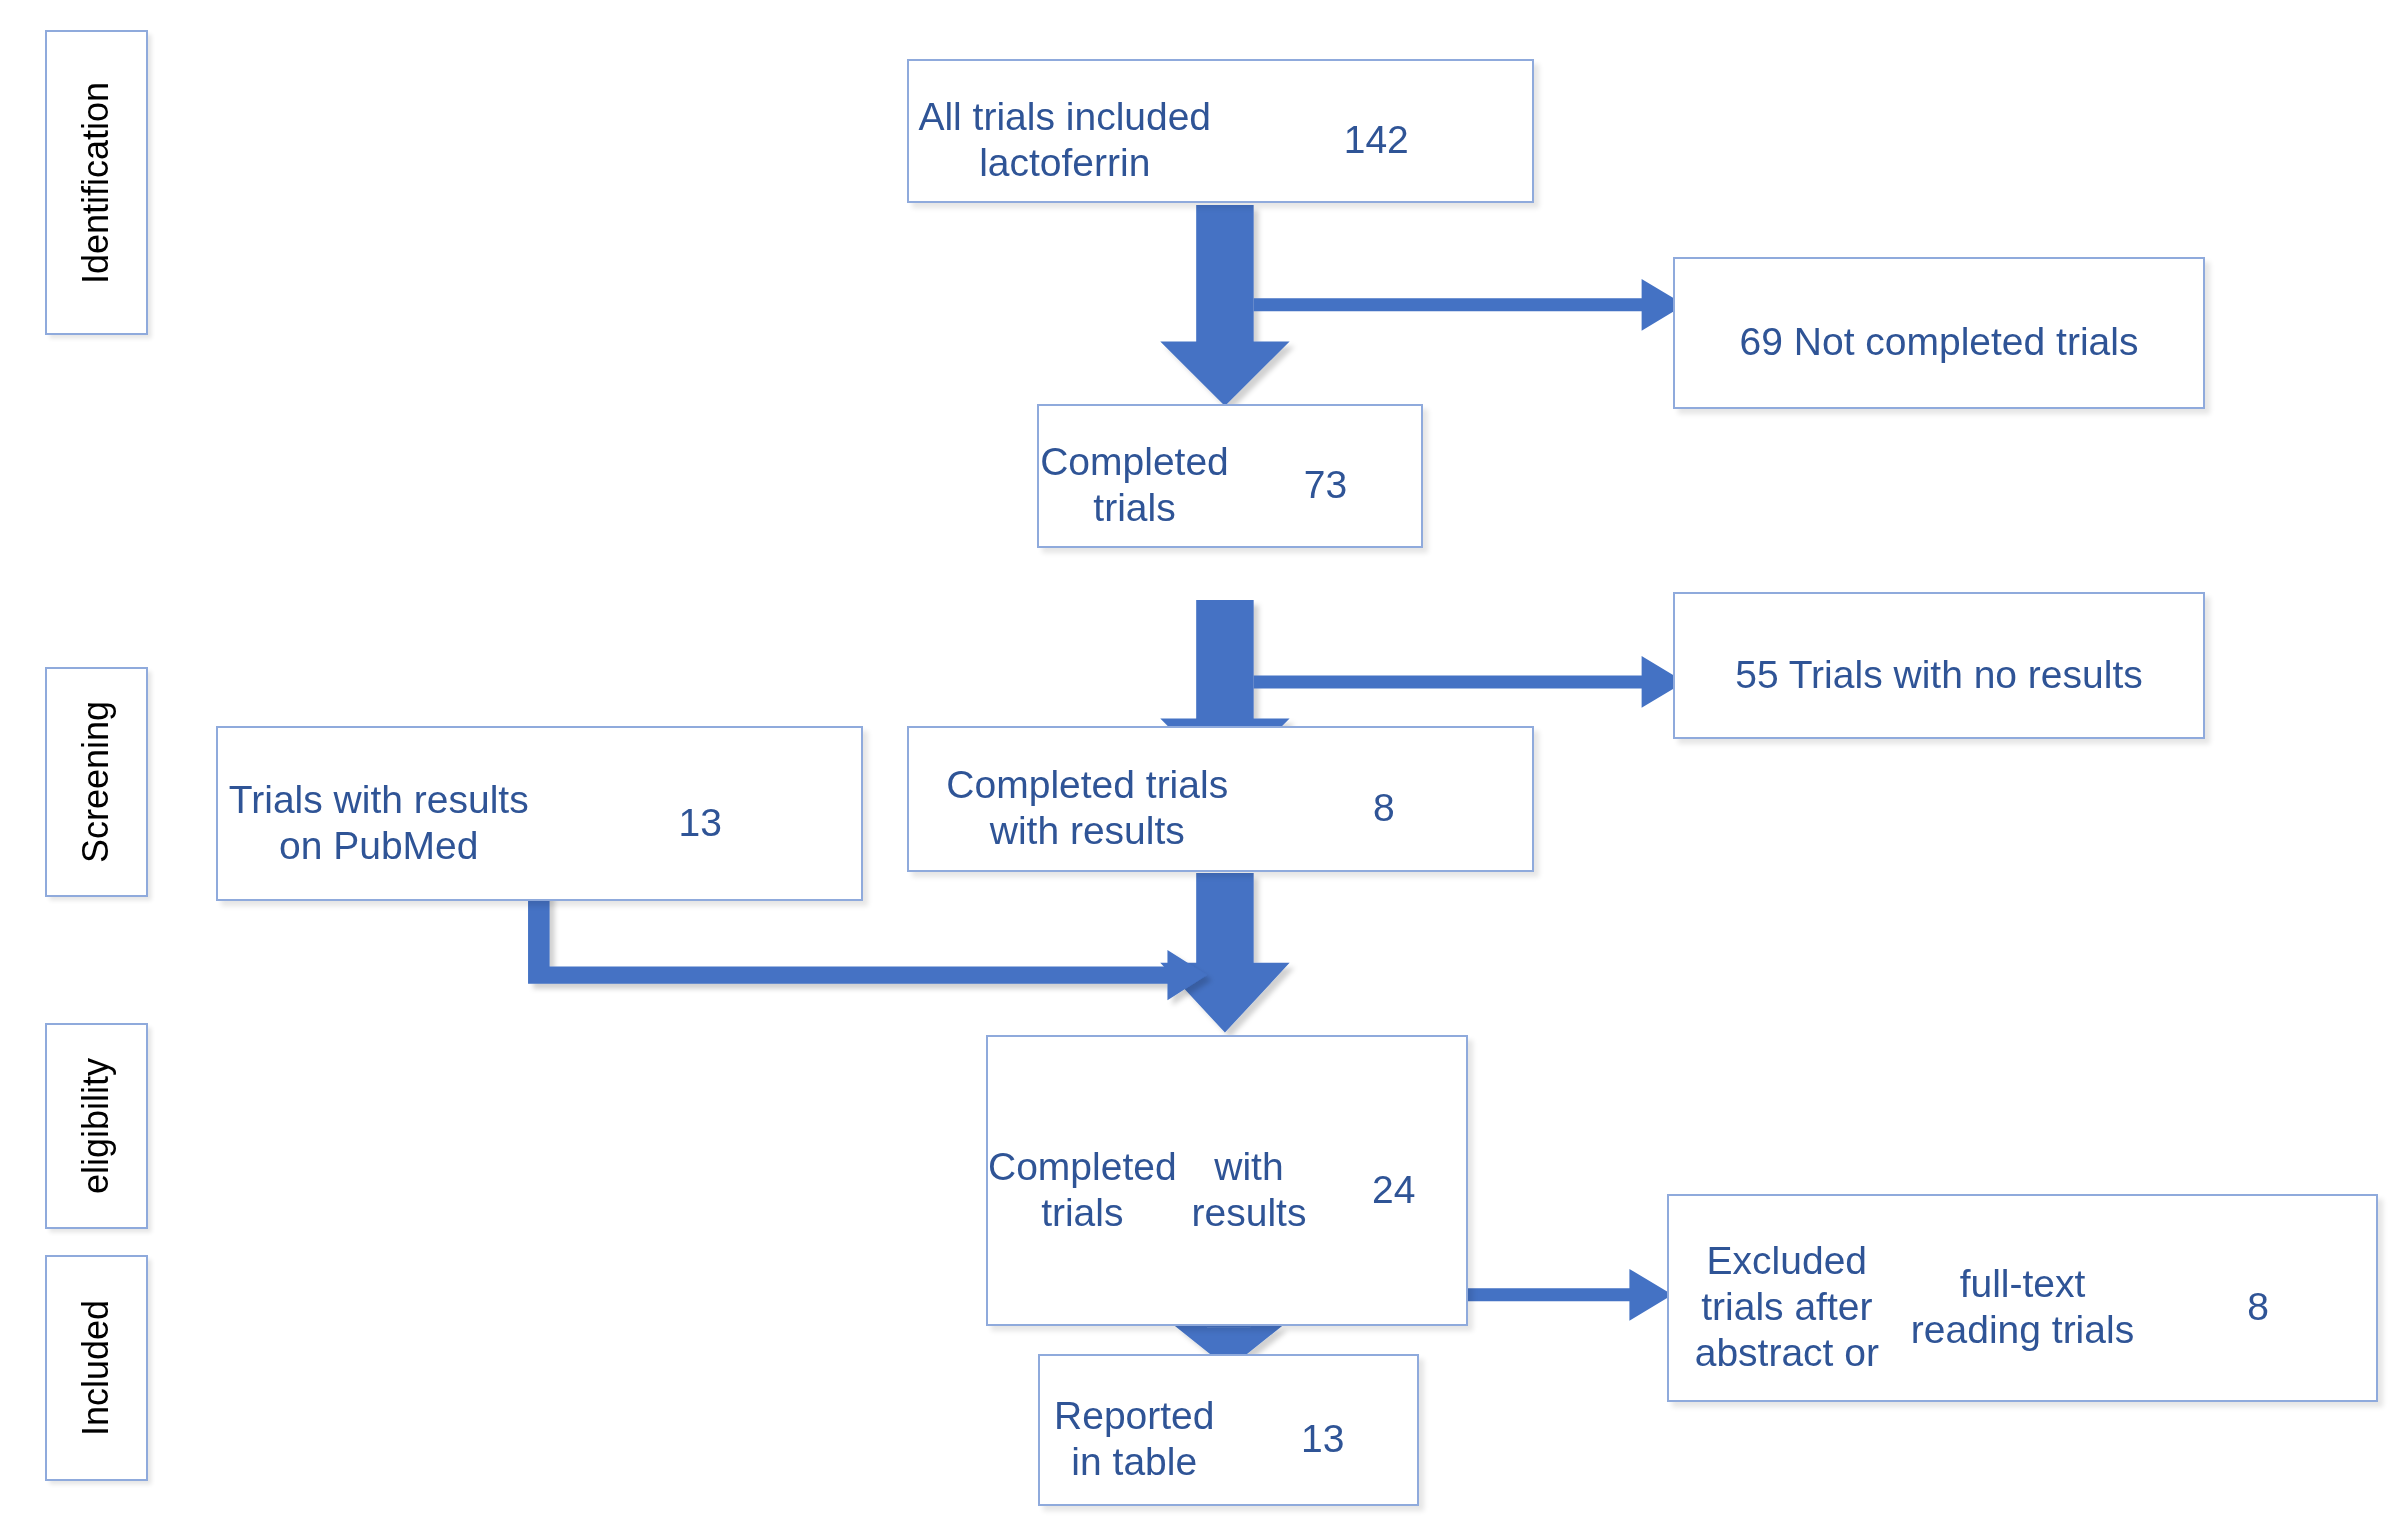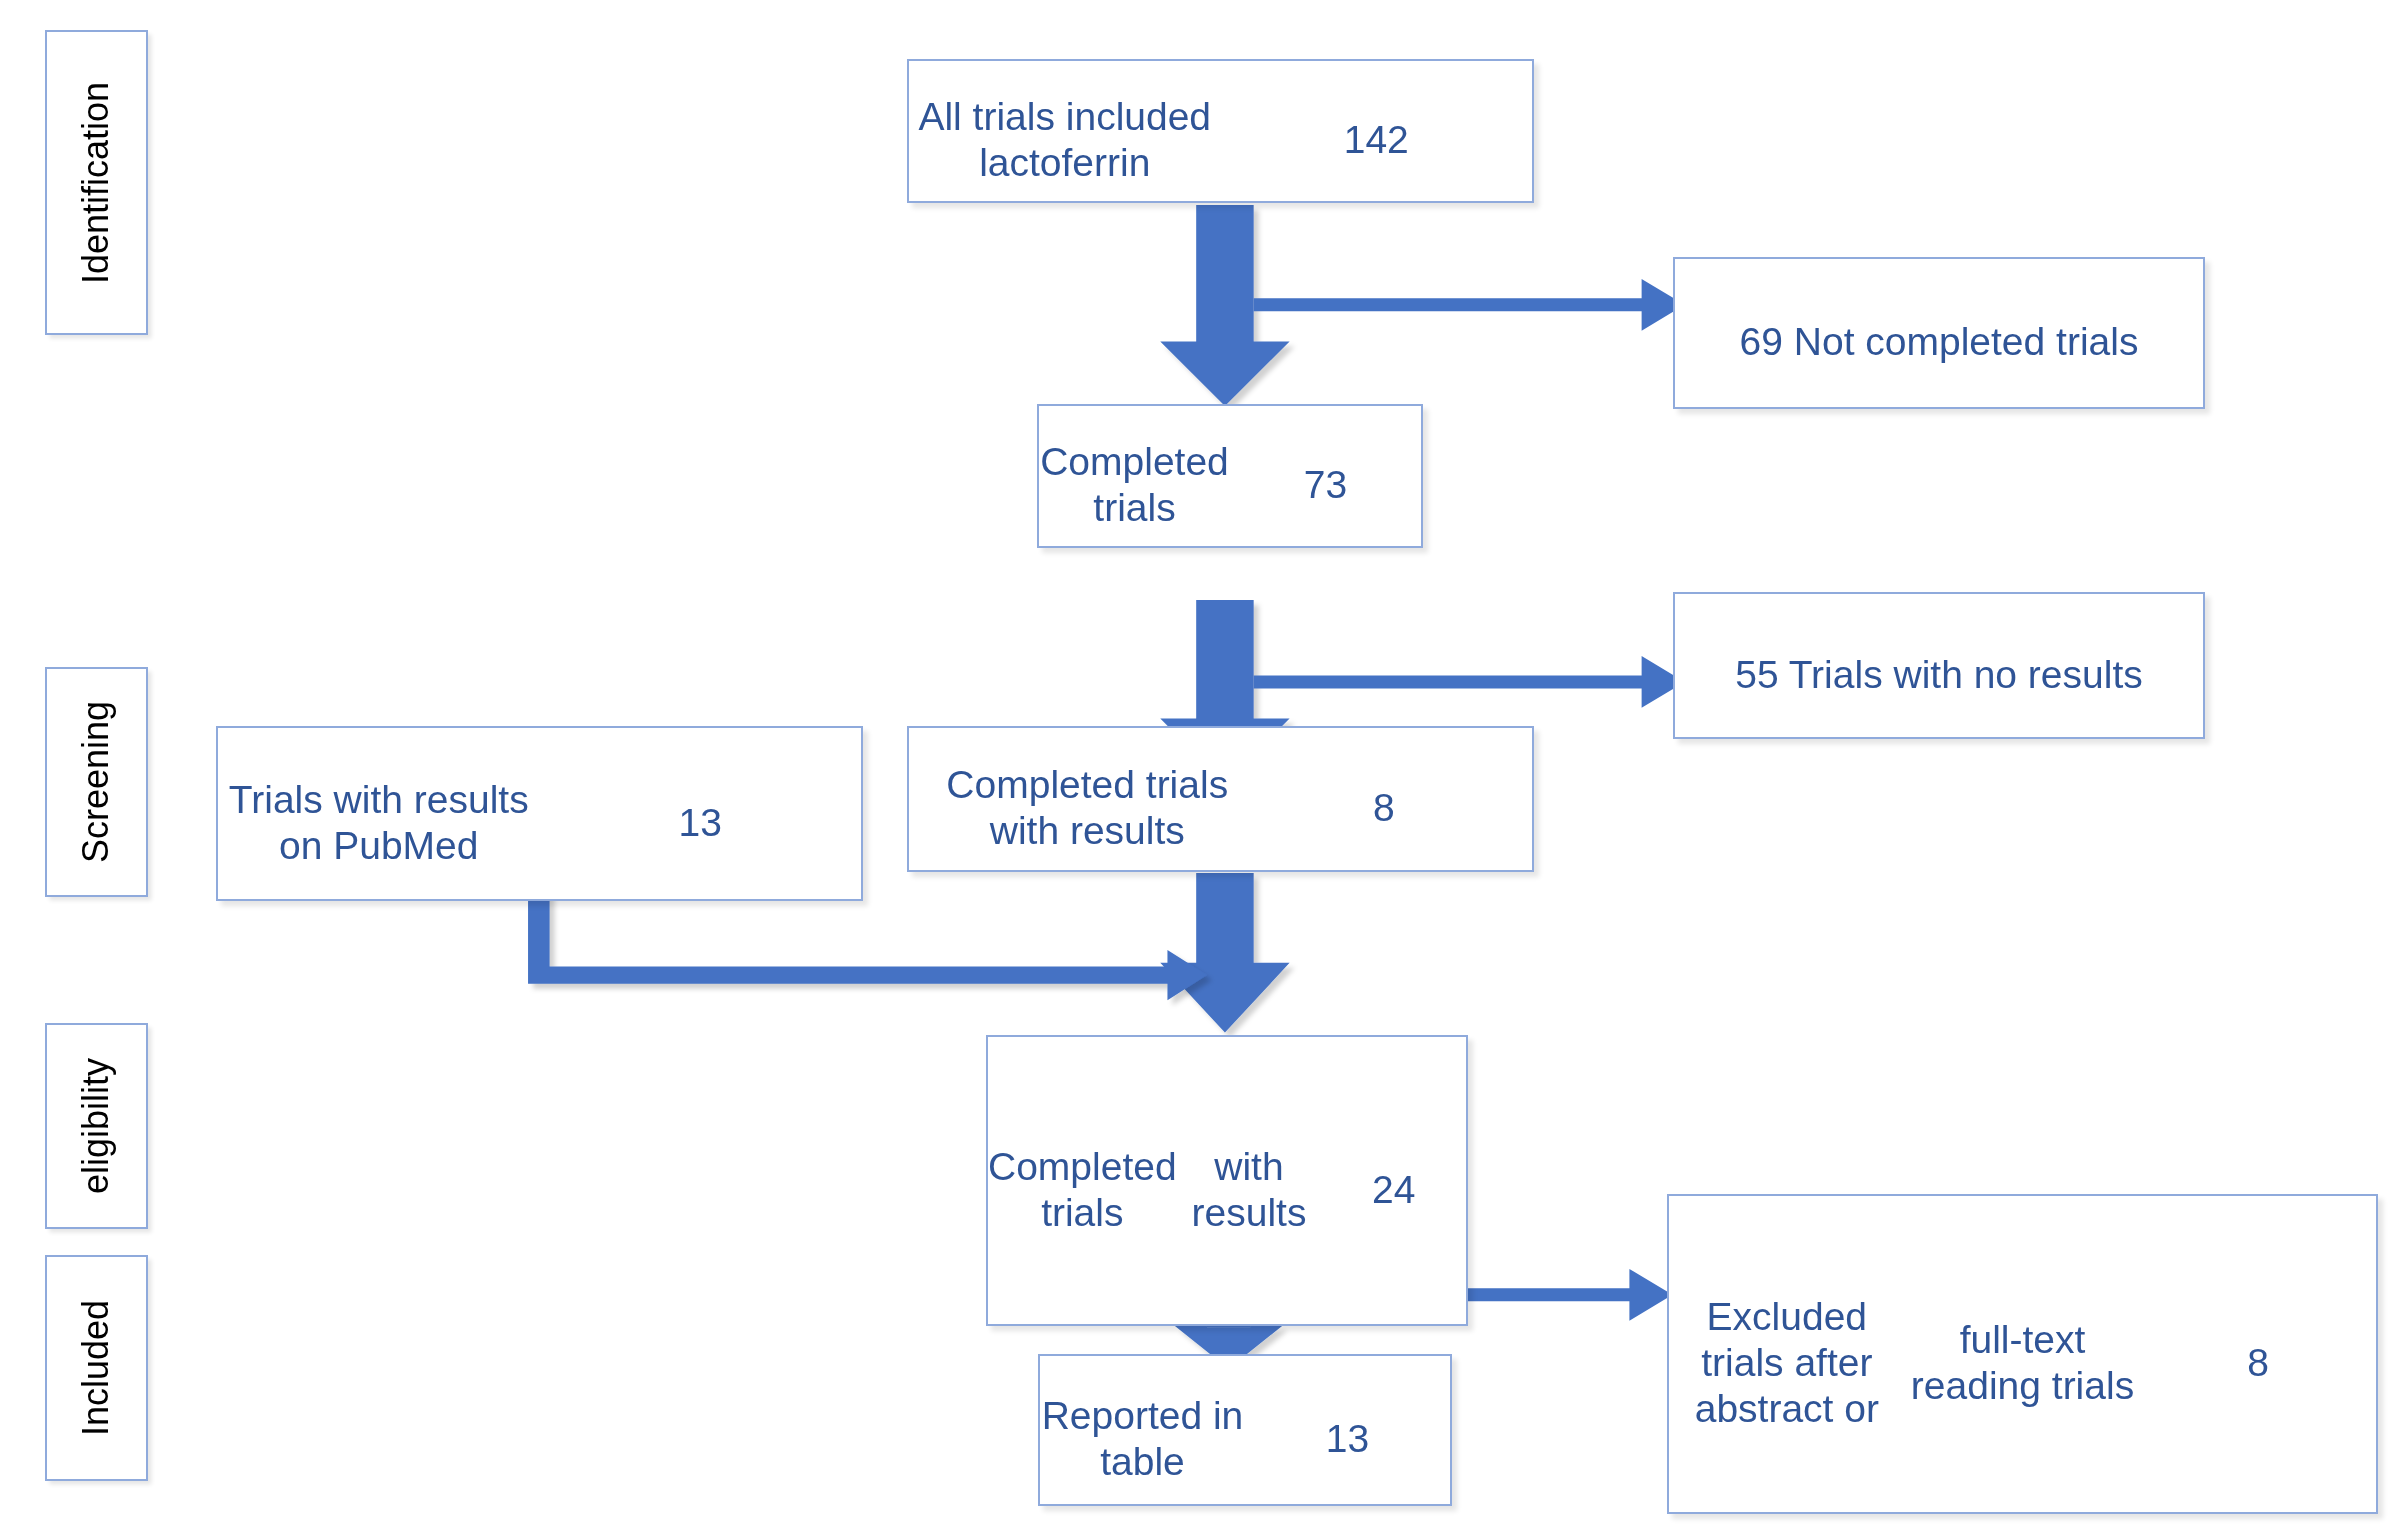--- a/index.html
+++ b/index.html
@@ -153,25 +153,25 @@
     <span class="line">Completed trials with results</span>
     <span class="line">8</span>
   </div>
 
   <div class="node" style="left:986px; top:1035px; width:482px; height:291px;">
     <span class="line">Completed trials</span>
     <span class="line">with results</span>
     <span class="line">24</span>
   </div>
 
-  <div class="node" style="left:1667px; top:1194px; width:711px; height:320px;">
+  <div class="node" style="left:1667px; top:1194px; width:711px; height:208px;">
     <span class="line">Excluded trials after abstract or</span>
     <span class="line">full-text reading trials</span>
     <span class="line">8</span>
   </div>
 
-  <div class="node" style="left:1038px; top:1354px; width:414px; height:152px;">
+  <div class="node" style="left:1038px; top:1354px; width:381px; height:152px;">
     <span class="line">Reported in table</span>
     <span class="line">13</span>
   </div>
 
 </div>
 
 
 </body></html>

